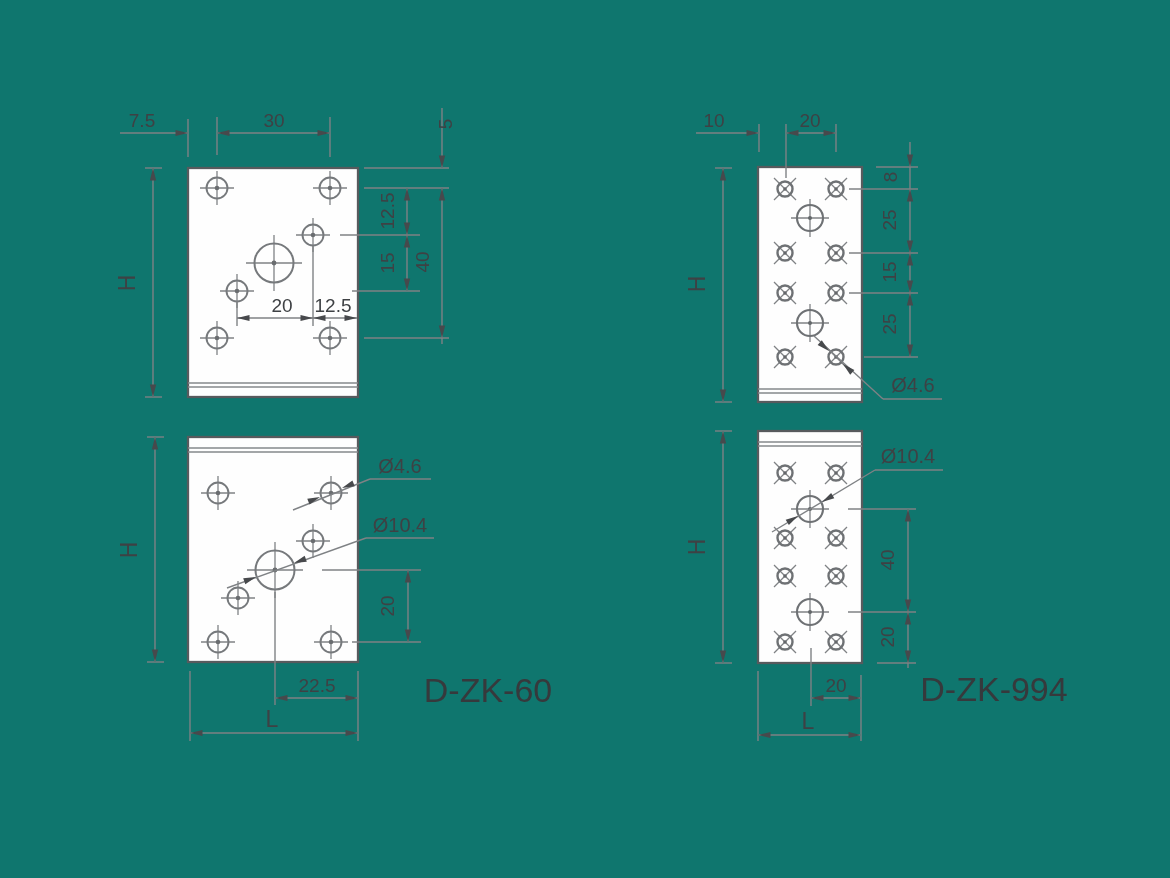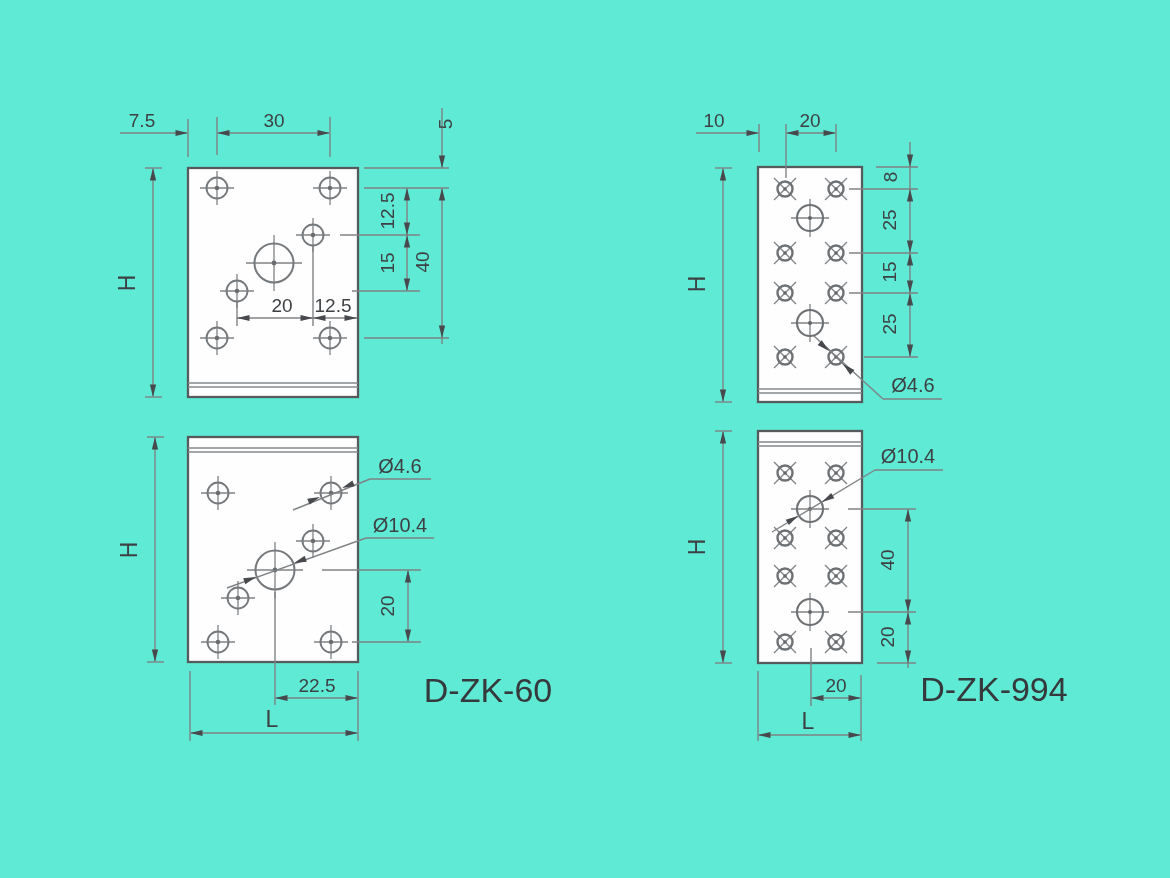--- a/index.html
+++ b/index.html
@@ -1,16 +1,16 @@
 <!DOCTYPE html>
 <html><head>
 <meta charset="utf-8">
 <style>
   html,body{margin:0;padding:0;background:#ffffff;}
-  #canvas{position:relative;width:1170px;height:878px;background:#5eead4;overflow:hidden;}
+  #canvas{position:relative;width:1170px;height:878px;background:#0f766e;overflow:hidden;}
   svg{position:absolute;left:0;top:0;filter:blur(0.45px);}
   .ln{stroke:#7f8285;stroke-width:1.4;fill:none;}
   .fold{stroke:#85888b;stroke-width:1.6;fill:none;}
   .plate{fill:#fefefe;stroke:#575a5d;stroke-width:2.3;}
   .arw{fill:#47494c;stroke:none;}
   text{font-family:"Liberation Sans", sans-serif;fill:#3e4144;}
   .dim{font-size:19px;text-anchor:middle;}
   .dia{font-size:20px;text-anchor:middle;}
   .hlbl{font-size:23px;text-anchor:middle;}
   .biglbl{font-size:34px;text-anchor:middle;fill:#36393c;}

